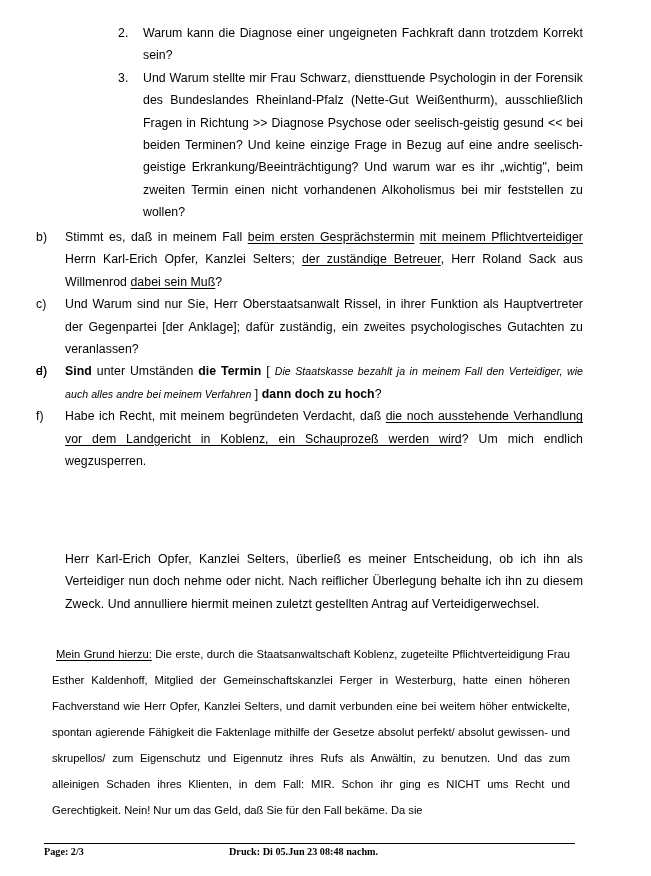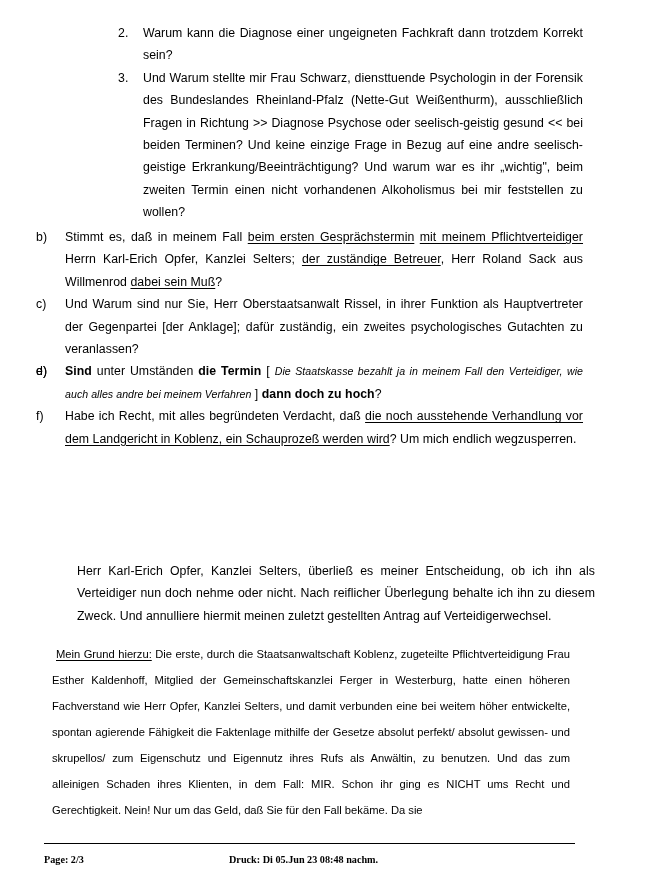--- a/index.html
+++ b/index.html
@@ -108,21 +108,21 @@
     top: 843px;
     width: 531px;
   }
   .footer-rule {
     width: 531px;
     height: 0;
     border-top: 1.6px solid #000;
   }
   .footer-row {
     position: relative;
-    margin-top: 10px;
+    margin-top: 2px;
     height: 14px;
     font-family: "Liberation Serif", serif;
     font-weight: bold;
     font-size: 10.2px;
   }
   .footer-left {
     position: absolute;
     left: 0;
     top: 0;
   }
@@ -164,26 +164,26 @@
       <span class="marker">d)</span>
     </li>
 
     <li class="letteritem body-text just">
       <span class="marker">e)</span>
       <span class="runs"><span class="b">Sind</span><span> unter Umständen </span><span class="b">die Termin</span><span> [ </span><span class="small-i">Die Staatskasse bezahlt ja in meinem Fall den Verteidiger, wie auch alles andre bei meinem Verfahren</span><span> ] </span><span class="b">dann doch zu hoch</span><span>?</span></span>
     </li>
 
     <li class="letteritem body-text just">
       <span class="marker">f)</span>
-      <span class="runs"><span>Habe ich Recht, mit alles begründeten Verdacht, daß </span><span class="bu">die noch ausstehende Verhandlung vor dem Landgericht in Koblenz, ein Schauprozeß werden wird</span><span>? Um mich endlich wegzusperren.</span></span>
+      <span class="runs"><span>Habe ich Recht, mit meinem begründeten Verdacht, daß </span><span class="bu">die noch ausstehende Verhandlung vor dem Landgericht in Koblenz, ein Schauprozeß werden wird</span><span>? Um mich endlich wegzusperren.</span></span>
     </li>
 
   </ol>
 
-  <p class="para-main body-text just" style="margin:12px;">Herr Karl-Erich Opfer, Kanzlei Selters, überließ es meiner Entscheidung, ob ich ihn als Verteidiger nun doch nehme oder nicht. Nach reiflicher Überlegung behalte ich ihn zu diesem Zweck. Und annulliere hiermit meinen zuletzt gestellten Antrag auf Verteidigerwechsel.</p>
+  <p class="para-main body-text just" style="margin:0;">Herr Karl-Erich Opfer, Kanzlei Selters, überließ es meiner Entscheidung, ob ich ihn als Verteidiger nun doch nehme oder nicht. Nach reiflicher Überlegung behalte ich ihn zu diesem Zweck. Und annulliere hiermit meinen zuletzt gestellten Antrag auf Verteidigerwechsel.</p>
 
   <p class="para-sub just" style="margin:0;"><span class="u">Mein Grund hierzu:</span><span> Die erste, durch die Staatsanwaltschaft Koblenz, zugeteilte Pflichtverteidigung Frau Esther Kaldenhoff, Mitglied der Gemeinschaftskanzlei Ferger in Westerburg, hatte einen höheren Fachverstand wie Herr Opfer, Kanzlei Selters, und damit verbunden eine bei weitem höher entwickelte, spontan agierende Fähigkeit die Faktenlage mithilfe der Gesetze absolut perfekt/ absolut gewissen- und skrupellos/ zum Eigenschutz und Eigennutz ihres Rufs als Anwältin, zu benutzen. Und das zum alleinigen Schaden ihres Klienten, in dem Fall: MIR. Schon ihr ging es NICHT ums Recht und Gerechtigkeit. Nein! Nur um das Geld, daß Sie für den Fall bekäme. Da sie</span></p>
 
   <div class="footer">
     <div class="footer-rule"></div>
     <div class="footer-row">
       <span class="footer-left">Page: 2/3</span>
       <span class="footer-center">Druck: Di 05.Jun 23 08:48 nachm.</span>
     </div>
   </div>

